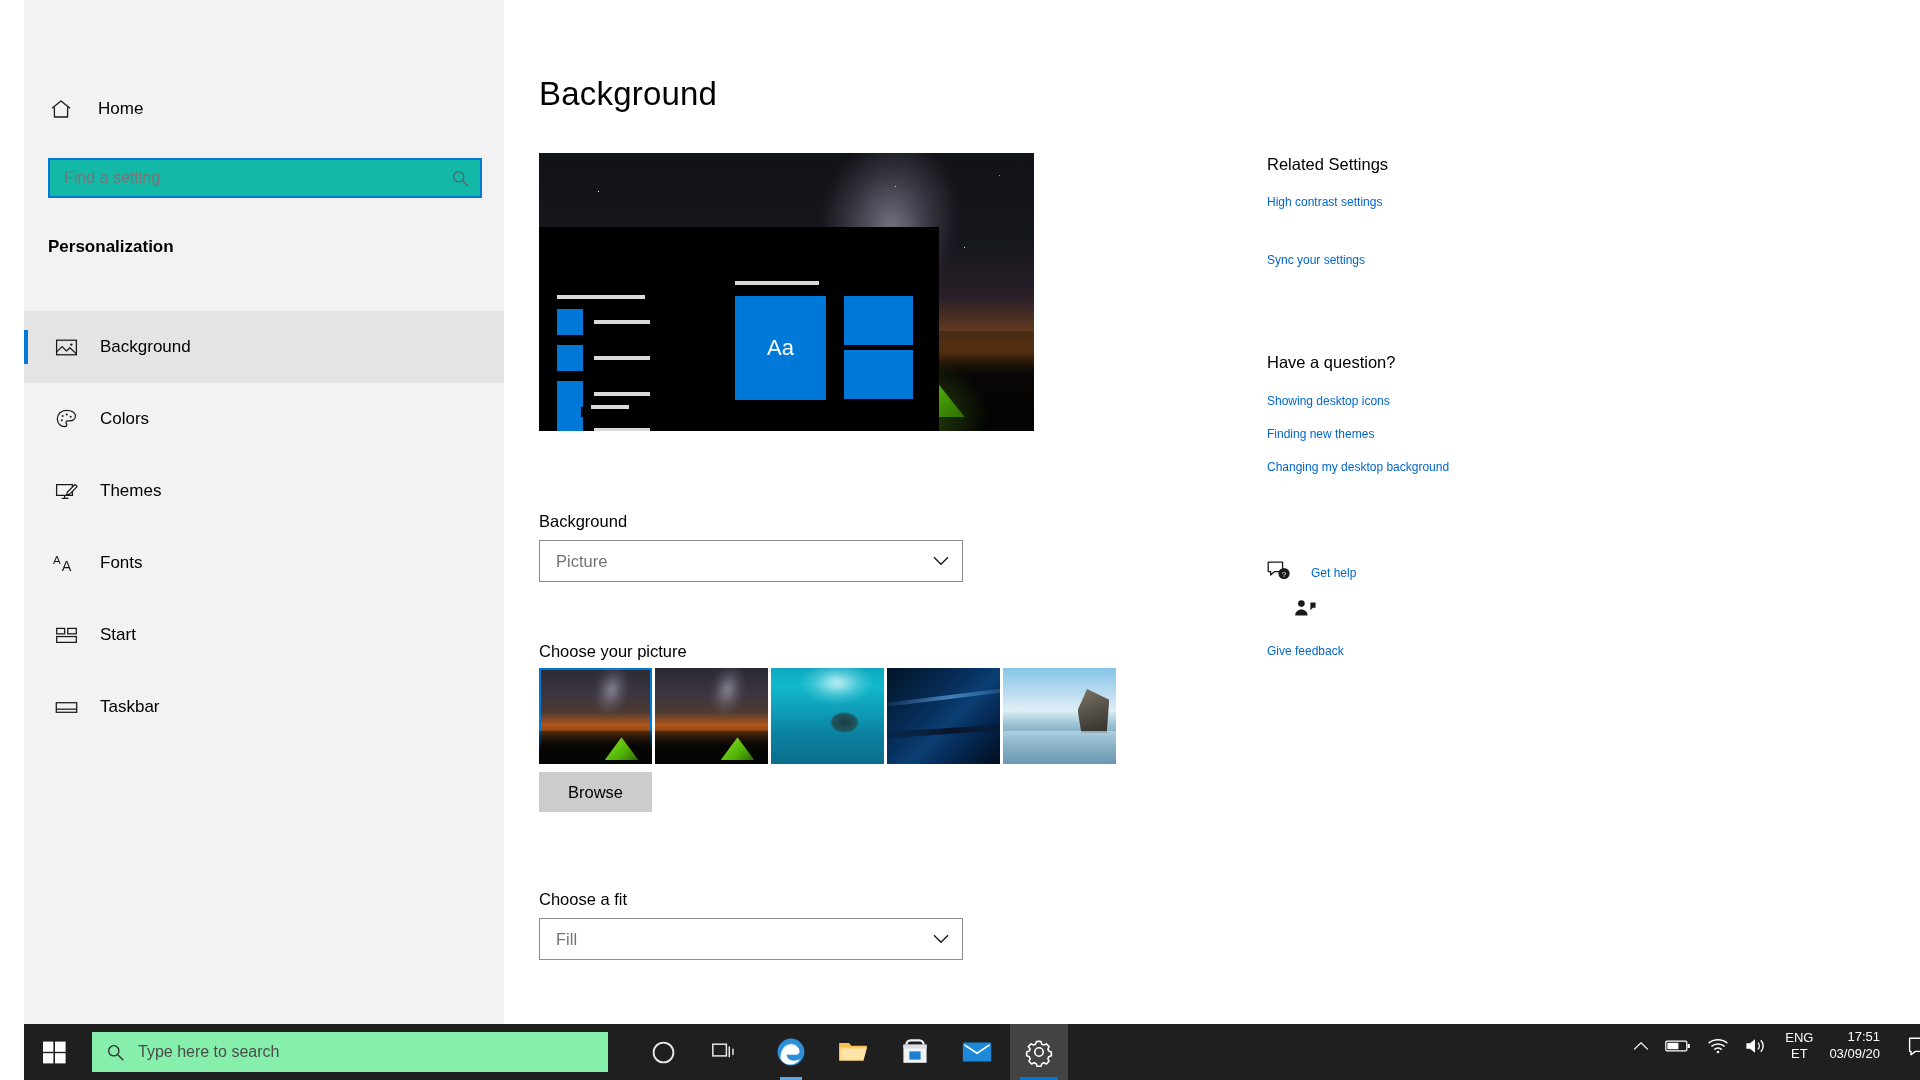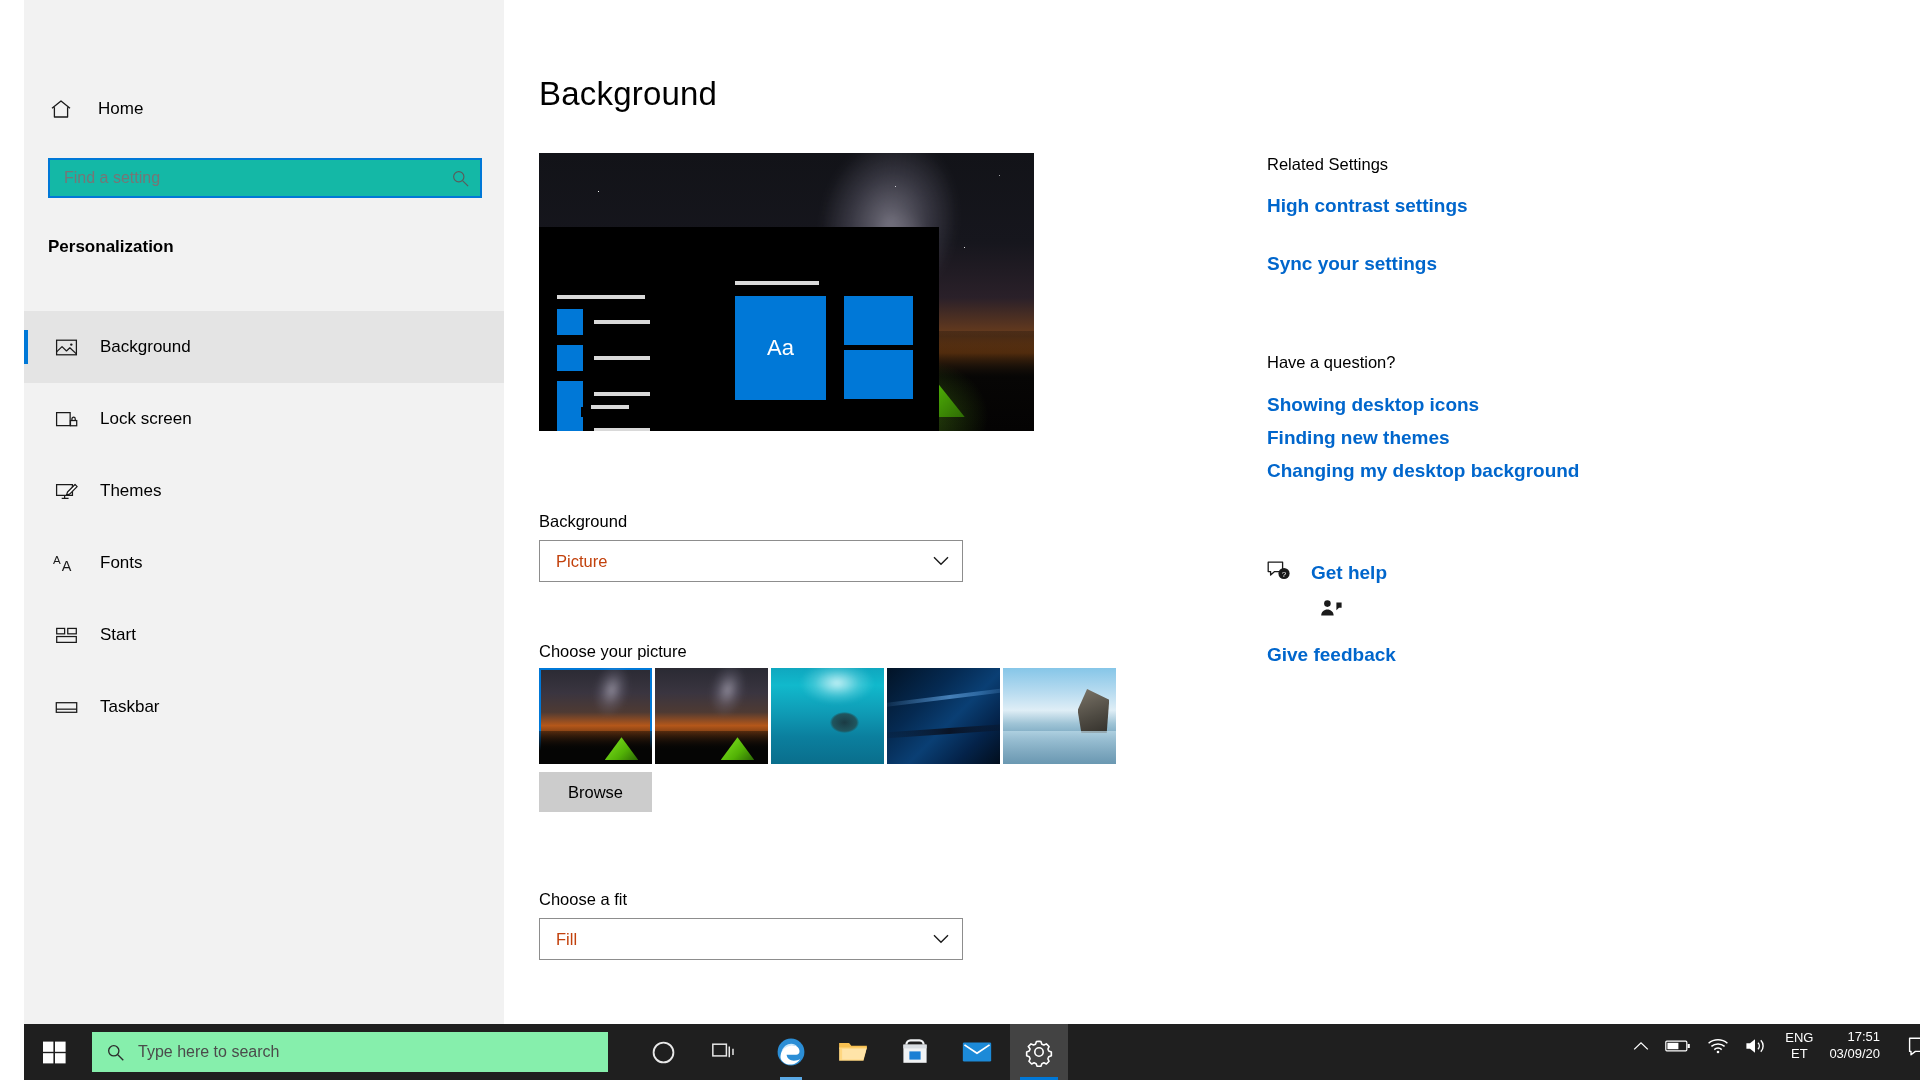--- a/index.html
+++ b/index.html
@@ -142,21 +142,21 @@
   .sm-footer { position:absolute; left:18px; bottom:12px; display:flex; gap:10px; align-items:center; }
   .sm-f-sq { width:24px; height:24px; background:#0078d7; }
   .sm-f-line { height:4px; width:38px; background:#d9d9d9; }
 
   
   .lbl { position:absolute; font-size:16.5px; color:#000; }
   .combo {
     position:absolute; height:42px; background:#fff; border:1px solid #8d8d8d;
     display:flex; align-items:center; cursor:pointer;
   }
-  .combo-val { font-size:16.5px; color:#c2410c; padding-left:16px; flex:1; }
+  .combo-val { font-size:16.5px; color:#737373; padding-left:16px; flex:1; }
   .combo-arrow { width:42px; display:flex; align-items:center; justify-content:center; }
 
   .thumbs { position:absolute; left:35px; top:550px; display:flex; gap:3px; }
   .thumb { width:113px; height:96px; cursor:pointer; position:relative; overflow:hidden; background:#111; }
   .thumb.sel { outline:2px solid #0078d7; outline-offset:-2px; }
 
   .th-night {
     background:linear-gradient(to bottom,#2a2a33 0%, #3a3540 26%, #4e3a33 46%, #b4571a 60%, #7d3d13 68%, #0a0a08 84%, #050504 100%);
   }
   .th-night::before {
@@ -215,21 +215,21 @@
 
   .browse {
     position:absolute; left:35px; top:655px; width:113px; height:40px;
     background:#cccccc; border:1px solid #cccccc; cursor:pointer;
     font-family:"Liberation Sans", sans-serif; font-size:16.5px; color:#000;
   }
 
   
   .rpanel { position:absolute; left:763px; top:0; width:520px; }
   .r-head { font-size:16.5px; color:#000; }
-  .r-link { font-size:19px; color:#0066cc; cursor:pointer; display:block; text-decoration:none;font-weight:bold; }
+  .r-link { font-size:12px; color:#0066cc; cursor:pointer; display:block; text-decoration:none; }
   .help-row { display:flex; align-items:center; gap:20px; cursor:pointer; }
 
   
   .scroll-track { position:absolute; right:0; top:48px; width:6px; height:784px; background:transparent; }
   .scroll-thumb { position:absolute; right:0; top:130px; width:6px; height:280px; background:#c8c8c8; cursor:pointer; }
 
   
   .taskbar { position:absolute; left:0; bottom:0; width:1920px; height:56px; background:#1f1f1f; }
   .tb-start { position:absolute; left:0; top:0; width:60px; height:56px; display:flex; align-items:center; justify-content:center; cursor:pointer; }
   .tb-search {
@@ -315,31 +315,33 @@
           <span class="nav-ico">
             <svg width="25" height="25" viewBox="0 0 24 24">
               <rect x="2.5" y="5" width="19" height="14" fill="none" stroke="#1a1a1a" stroke-width="1.2"></rect>
               <path d="M2.5 16.2l5.2-5 4.3 4.1 3.2-3 6.3 5.8" fill="none" stroke="#1a1a1a" stroke-width="1.2" stroke-linejoin="round"></path>
               <circle cx="16.6" cy="9.2" r="1.15" fill="#1a1a1a"></circle>
             </svg>
           </span>
           <span class="nav-label">Background</span>
         </div>
 
-
         <div class="nav-item">
           <span class="nav-ico">
             <svg width="25" height="25" viewBox="0 0 24 24">
-              <path d="M2.5 5.4h13v12.4H2.5z" fill="none" stroke="#1a1a1a" stroke-width="1.2"></path>
-              <rect x="15.8" y="13" width="6" height="5" fill="none" stroke="#1a1a1a" stroke-width="1.2"></rect>
-              <path d="M17.2 13v-1.6a1.6 1.6 0 0 1 3.2 0V13" fill="none" stroke="#1a1a1a" stroke-width="1.2"></path>
-            </svg>
-          </span>
-          <span class="nav-label">Lock screen</span>
-        </div>
+              <path d="M12 3.2c-5 0-8.8 3.6-8.8 8.3 0 4.4 3.3 7.3 7 7.3 1.5 0 2.1-.8 2.1-1.7 0-.9-.8-1.3-.8-2.2 0-.9.7-1.6 1.7-1.6h2c3 0 5.4-2 5.4-4.8 0-3-3.4-5.3-8.6-5.3z" fill="none" stroke="#1a1a1a" stroke-width="1.2"></path>
+              <circle cx="8.3" cy="8.6" r=".95" fill="#1a1a1a"></circle>
+              <circle cx="12.3" cy="7.1" r=".95" fill="#1a1a1a"></circle>
+              <circle cx="16" cy="9.3" r=".95" fill="#1a1a1a"></circle>
+              <circle cx="7.5" cy="12.7" r=".95" fill="#1a1a1a"></circle>
+            </svg>
+          </span>
+          <span class="nav-label">Colors</span>
+        </div>
+
 
         <div class="nav-item">
           <span class="nav-ico">
             <svg width="25" height="25" viewBox="0 0 24 24">
               <path d="M2.5 5.3h15.2v10.4H2.5z" fill="none" stroke="#1a1a1a" stroke-width="1.2"></path>
               <path d="M7.4 18.6h6.6" stroke="#1a1a1a" stroke-width="1.2"></path>
               <path d="M10.2 15.7v2.9" stroke="#1a1a1a" stroke-width="1.2"></path>
               <path d="M13 12.5l7.2-7.2 2 2L15 14.5l-3 1 1-3z" fill="#fff" stroke="#1a1a1a" stroke-width="1.2" stroke-linejoin="round"></path>
             </svg>
           </span>

